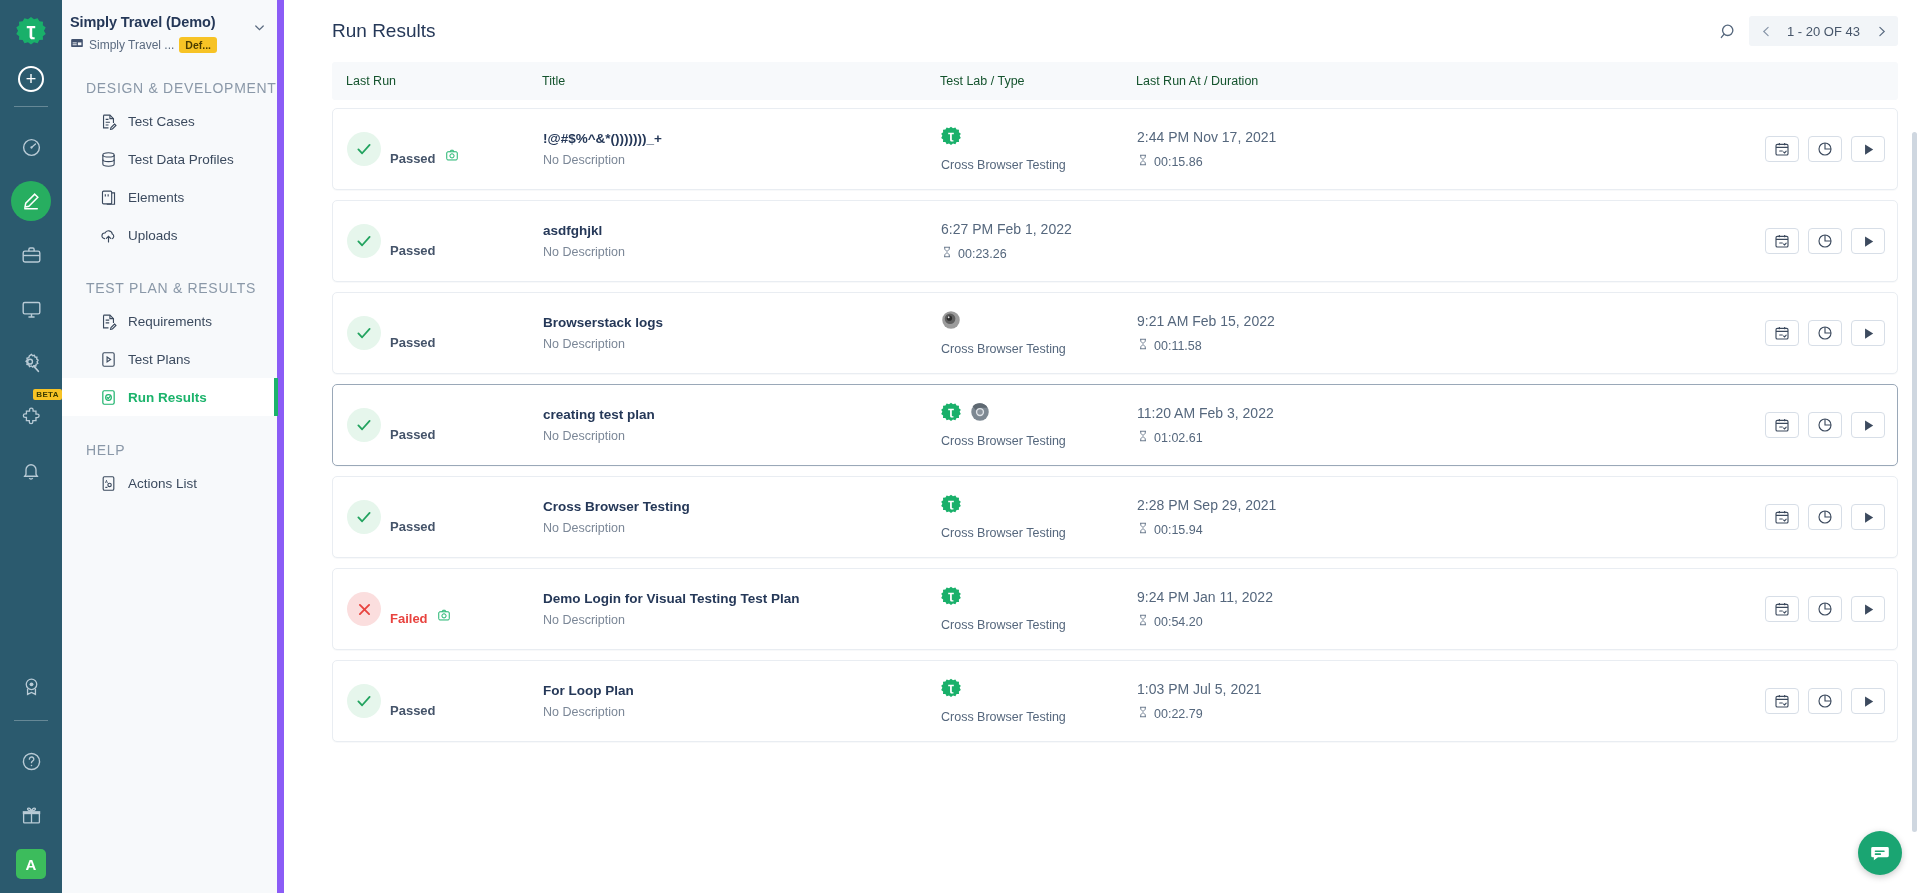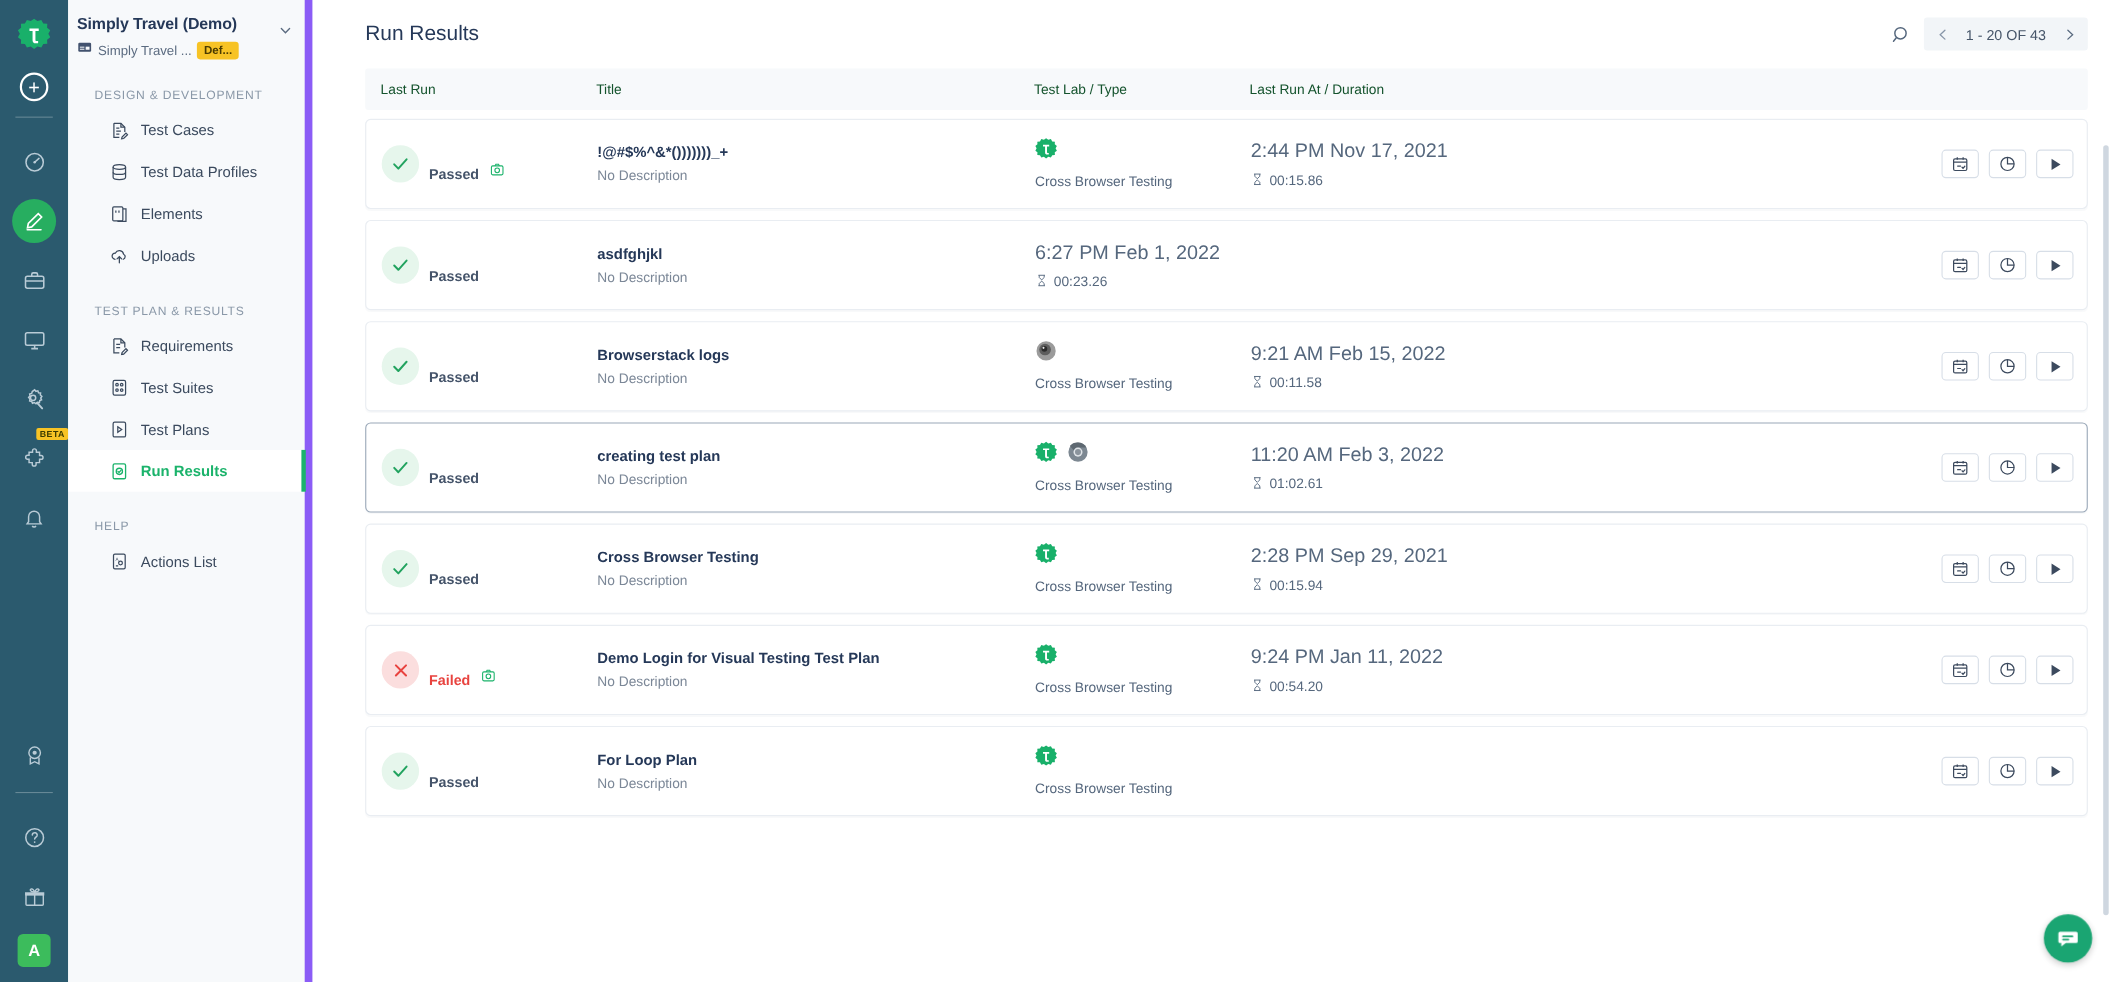--- a/index.html
+++ b/index.html
@@ -72,21 +72,21 @@
   }
   .proj-tag {
     background: #f7c325; color: #4a3b00; font-size: 10.5px; font-weight: 600;
     padding: 2px 6px; border-radius: 3px;
   }
   .proj-caret {
     position: absolute; right: 10px; top: 10px;
     color: #5b6b80; cursor: pointer;
   }
   .nav-group-label {
-    font-size: 11px; color: #8a98a8; letter-spacing: .7px;
+    font-size: 14px; color: #8a98a8; letter-spacing: .7px;
     padding: 0 0 0 24px; margin: 26px 0 6px 0;
   }
   .nav-item {
     display: flex; align-items: center; gap: 11px;
     height: 38px; padding-left: 38px; cursor: pointer;
     font-size: 13.5px; color: #3b4a5e; position: relative;
   }
   .nav-item.active {
     background: #ffffff; color: #1bb36b; font-weight: 600;
   }
@@ -160,21 +160,21 @@
   .title-main {
     font-size: 13.5px; color: #253858; font-weight: 600; margin-bottom: 7px;
   }
   .title-sub { font-size: 12.5px; color: #7b8797; }
 
   .lab-cell { display: flex; flex-direction: column; align-items: flex-start; }
   .lab-icons { display: flex; align-items: center; gap: 9px; height: 22px; margin-bottom: 9px; }
   .lab-txt { font-size: 12.5px; color: #55677d; }
 
   .date-cell { display: flex; flex-direction: column; }
-  .date-top { font-size: 18px; color: #55677d; margin-bottom: 9px; }
+  .date-top { font-size: 14px; color: #55677d; margin-bottom: 9px; }
   .date-dur { font-size: 12.5px; color: #55677d; display: flex; align-items: center; gap: 5px; }
 
   .act-cell { display: flex; align-items: center; justify-content: flex-end; gap: 9px; padding-right: 12px; }
   .act-btn {
     width: 34px; height: 26px; border: 1px solid #d7dee7; border-radius: 4px;
     background: #fff; display: flex; align-items: center; justify-content: center;
     cursor: pointer; color: #3c4a5e;
   }
 
   
@@ -365,32 +365,20 @@
     <span class="nav-icn">
       <svg width="17" height="17" viewBox="0 0 24 24" fill="none" stroke="#3b4a5e" stroke-width="1.6">
           <path d="M5 3h9l5 5v6"></path>
           <path d="M14 3v5h5"></path>
           <path d="M5 3v18h7"></path>
           <path d="M8 10h5M8 14h5"></path>
           <path d="M20.5 15.5l2 2-5 5-2.6.6.6-2.6z"></path>
         </svg>
     </span>
     <span>Requirements</span>
-  </div>
-  <div class="nav-item">
-    <span class="nav-icn">
-      <svg width="17" height="17" viewBox="0 0 24 24" fill="none" stroke="#3b4a5e" stroke-width="1.6">
-          <rect x="4" y="2.5" width="16" height="19" rx="2"></rect>
-          <circle cx="9" cy="8" r="1.6"></circle>
-          <circle cx="15" cy="8" r="1.6"></circle>
-          <circle cx="9" cy="15" r="1.6"></circle>
-          <circle cx="15" cy="15" r="1.6"></circle>
-        </svg>
-    </span>
-    <span>Test Suites</span>
   </div>
   <div class="nav-item">
     <span class="nav-icn">
       <svg width="17" height="17" viewBox="0 0 24 24" fill="none" stroke="#3b4a5e" stroke-width="1.6">
           <rect x="4" y="2.5" width="16" height="19" rx="2"></rect>
           <path d="M10 8.5l5 3.5-5 3.5z"></path>
         </svg>
     </span>
     <span>Test Plans</span>
   </div>
@@ -796,20 +784,30 @@
           </div>
           <div class="c-lab lab-cell">
             <div class="lab-icons">
               <span class=""><svg width="20" height="20" viewBox="0 0 32 32">
                   <path fill="#19b06a" d="M16 1l3.2 2.4L23 2.3l1.9 3.4 3.9.3-.2 3.9 3.1 2.4-1.9 3.4 1.9 3.4-3.1 2.4.2 3.9-3.9.3L23 29.1l-3.8-1.1L16 30.4l-3.2-2.4-3.8 1.1-1.9-3.4-3.9-.3.2-3.9L.3 19.1l1.9-3.4-1.9-3.4 3.1-2.4-.2-3.9 3.9-.3L9 2.3l3.8 1.1z"></path>
                   <path fill="#fff" d="M11.5 10.6h9v2.4h-3.2v8.6c0 .7.3 1 1 1h1.6v2.3h-2.3c-2.1 0-3.1-1-3.1-3v-8.9h-3z"></path>
                 </svg></span>
             </div>
             <div class="lab-txt">Cross Browser Testing</div>
           </div>
+          <div class="c-date date-cell">
+            <div class="date-top">1:03 PM Jul 5, 2021</div>
+            <div class="date-dur">
+              <span class=""><svg width="12" height="12" viewBox="0 0 24 24" fill="none" stroke="#55677d" stroke-width="1.7">
+                  <path d="M6 2.5h12M6 21.5h12"></path>
+                  <path d="M7.5 2.5v4L12 11l4.5-4.5v-4M7.5 21.5v-4L12 13l4.5 4.5v4"></path>
+                </svg></span>
+              <span>00:22.79</span>
+            </div>
+          </div>
           <div class="c-act act-cell">
             <div class="act-btn">
               <svg width="16" height="16" viewBox="0 0 24 24" fill="none" stroke="#3c4a5e" stroke-width="1.7">
                 <rect x="3" y="5" width="18" height="16" rx="2"></rect>
                 <path d="M3 9.5h18M8 3v3.5M16 3v3.5"></path>
                 <path d="M8.5 15h4M14.5 16.5l1.4 1.5 2.4-2.8" stroke-linecap="round"></path>
               </svg>
             </div>
             <div class="act-btn">
               <svg width="16" height="16" viewBox="0 0 24 24" fill="none" stroke="#3c4a5e" stroke-width="1.7">

